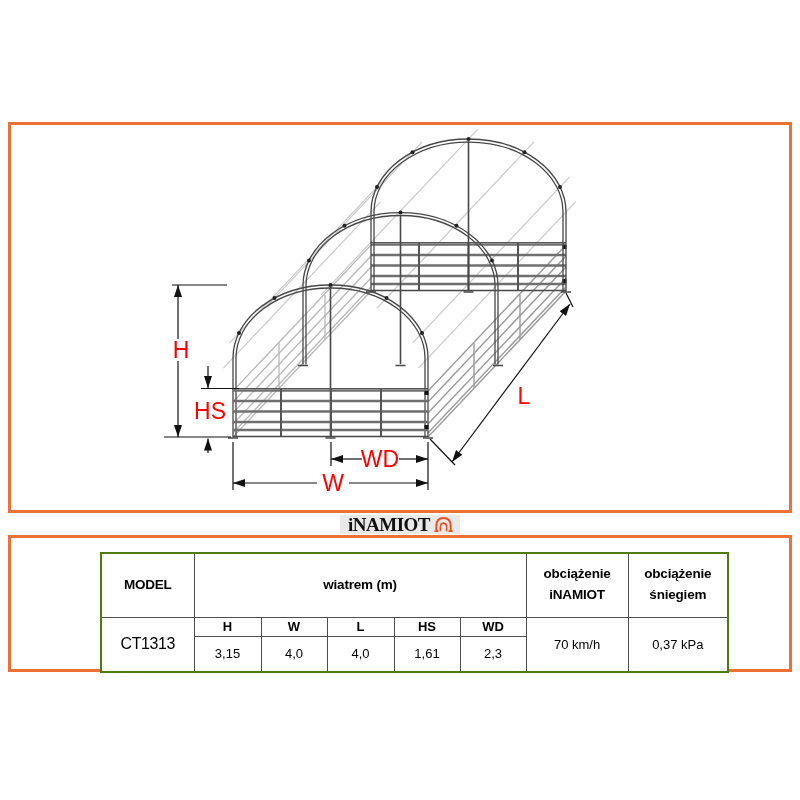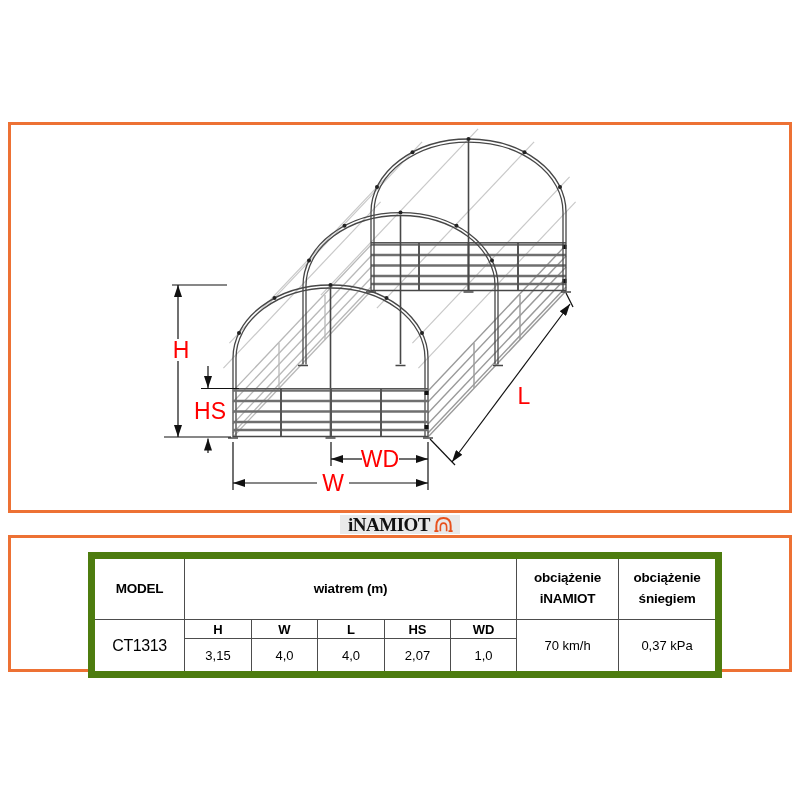--- a/index.html
+++ b/index.html
@@ -18,23 +18,23 @@
   
   .logo-strip{position:absolute;left:8px;top:513px;width:784px;height:22px;
               display:flex;align-items:center;justify-content:center;}
   .logo-badge{display:flex;align-items:center;gap:3px;background:#e9e9e9;
               padding:1px 6px 1px 8px;height:19px;box-sizing:border-box;}
   .logo-text{font-family:"Liberation Serif",serif;font-weight:bold;
              font-size:19px;color:#111;letter-spacing:-0.5px;line-height:1;}
   .logo-icon{display:block;}
 
   
-  table.spec{position:absolute;left:88px;top:552px;width:627px;
+  table.spec{position:absolute;left:100px;top:552px;width:627px;
              border-collapse:collapse;table-layout:fixed;
-             border:7px solid #4d7c0f;background:#fff;}
+             border:2px solid #4d7c0f;background:#fff;}
   table.spec td{border:1px solid #4d4d4d;text-align:center;vertical-align:middle;
                 padding:0;color:#000;font-family:"Liberation Sans",sans-serif;}
   .th{font-weight:bold;font-size:13.5px;letter-spacing:-0.2px;line-height:1.55;}
   .model-val{font-weight:normal;font-size:16px;letter-spacing:-0.4px;}
   .dim-letter{font-weight:bold;font-size:13px;}
   .dim-value{font-size:13px;}
   .load-value{font-size:13px;}
 </style>
 </head>
 <body>
@@ -245,19 +245,19 @@
       <td class="dim-letter">L</td>
       <td class="dim-letter">HS</td>
       <td class="dim-letter">WD</td>
       <td class="load-value" rowspan="2">70 km/h</td>
       <td class="load-value" rowspan="2">0,37 kPa</td>
     </tr>
     <tr style="height:36px">
       <td class="dim-value">3,15</td>
       <td class="dim-value">4,0</td>
       <td class="dim-value">4,0</td>
-      <td class="dim-value">2,07</td>
-      <td class="dim-value">1,0</td>
+      <td class="dim-value">1,61</td>
+      <td class="dim-value">2,3</td>
     </tr>
   </tbody>
     </table>
 
 </div>
 
 </body></html>

